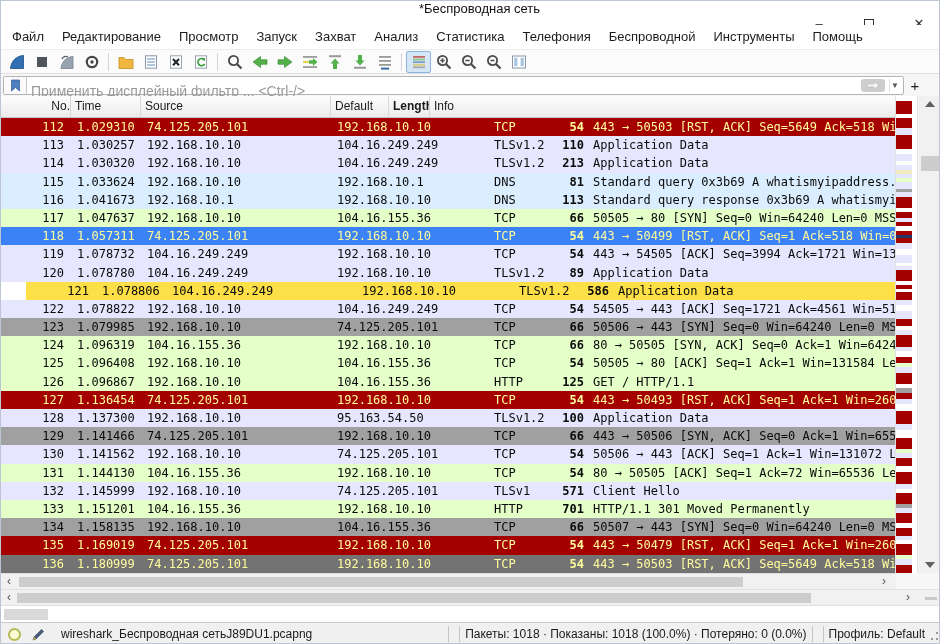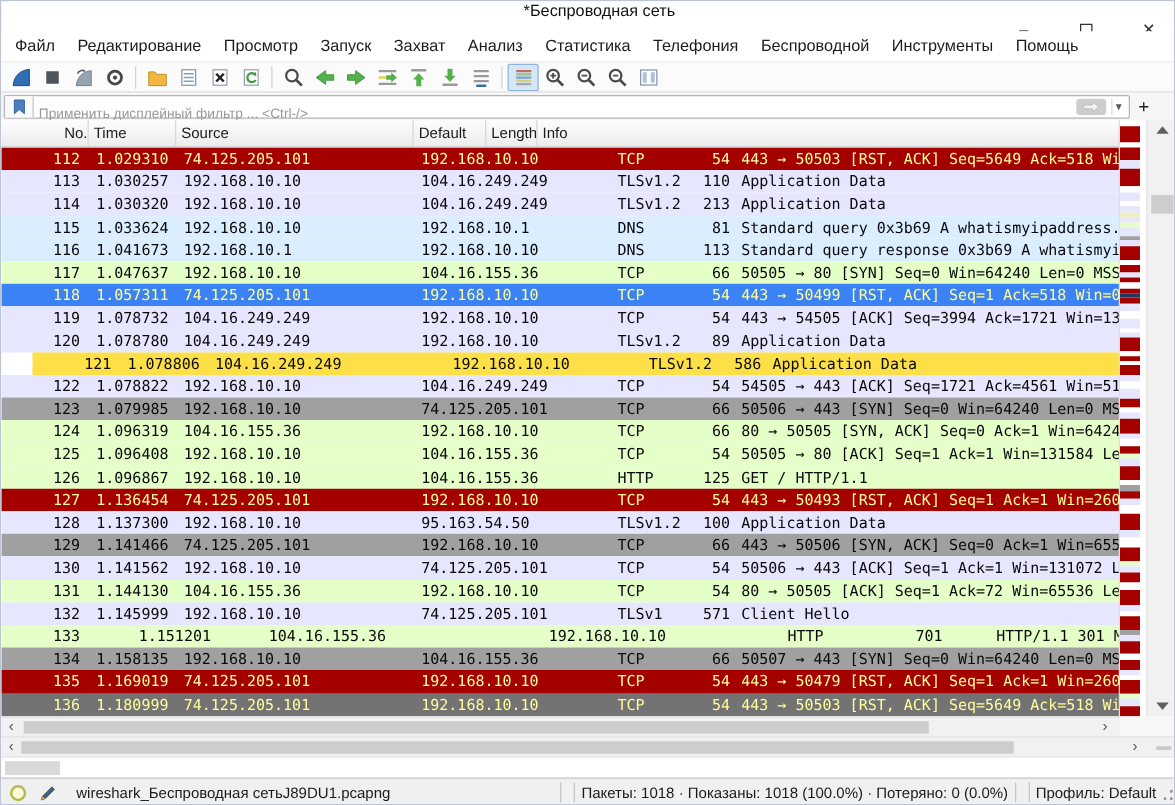--- a/index.html
+++ b/index.html
@@ -22,39 +22,39 @@
   
   .toolbar { position:absolute; top:48px; left:0; width:100%; height:24px; background:#fbfbfb; border-top:1px solid #ececec; display:flex; align-items:center; padding-left:3px; }
   .tbtn { width:25px; height:22px; display:flex; align-items:center; justify-content:center; }
   .tbtn.active { background:#d5e6f7; border:1px solid #8cb4de; border-radius:2px; }
   .tsep { width:1px; height:18px; background:#d4d4d4; margin:0 4px; }
 
   
   .filterbar { position:absolute; top:72px; left:0; width:100%; height:23px; background:#f6f6f6; border-top:1px solid #e0e0e0; display:flex; align-items:center; padding:0 2px; }
   .filter-box { flex:0 0 901px; height:19px; background:#fff; border:1px solid #b4b4b4; border-radius:2px; display:flex; align-items:center; }
   .bookmark-btn { width:23px; height:100%; border-right:1px solid #c8c8c8; background:#fafafa; display:flex; align-items:center; justify-content:center; }
-  .filter-input { flex:1; border:0; outline:0; font-size:11px; color:#222; padding:0 4px; background:transparent; font-family:"Liberation Sans",sans-serif;margin-top:11px; }
+  .filter-input { flex:1; border:0; outline:0; font-size:14px; color:#222; padding:0 4px; background:transparent; font-family:"Liberation Sans",sans-serif;margin-top:11px; }
   .filter-input::placeholder { color:#9a9a9a; }
   .apply-btn { width:24px; height:13px; background:#cdcdcd; border-radius:3px; margin-right:2px; display:flex; align-items:center; justify-content:center; }
   .caret { font-size:8px; color:#555; padding:0 4px 0 1px; border-left:1px solid #ddd; height:13px; line-height:13px; margin-left:2px; }
   .plus-btn { width:22px; text-align:center; font-size:15px; color:#222; }
 
   
   .packetlist { position:absolute; top:95px; left:0; width:100%; height:477px; background:#fff; }
   .header-row { position:absolute; top:0; left:0; width:895px; height:22px; background:linear-gradient(#fdfdfd,#ececec); border-bottom:1px solid #c6c6c6; display:flex; font-size:12px; color:#1a1a1a; }
   .hcell { line-height:21px; border-right:1px solid #d8d8d8; overflow:hidden; white-space:nowrap; text-align:left; padding-left:4px !important; padding-right:0 !important; }
   .rows { position:absolute; top:22px; left:0; width:895px; height:455px; overflow:hidden; font-family:"DejaVu Sans Mono", monospace; font-size:12px; }
   .prow { display:flex; height:18.2px; line-height:18.2px; white-space:pre; }
   .cell { overflow:hidden; white-space:pre; }
   .c0 { width:70px; text-align:right; padding-right:7px; }
   .c1 { width:70px; padding-left:6px; }
   .c2 { width:190px; padding-left:6px; }
   .c3 { width:157px; padding-left:6px; }
   .c4 { width:58px; padding-left:6px; }
-  .c5 { width:41px; text-align:right; padding-right:3px; }
+  .c5 { width:41px; text-align:right; padding-right:3px;font-weight:bold; }
   .c6 { flex:1; padding-left:6px; }
 
   
   .minimap { position:absolute; top:0; left:894px; width:17px; height:477px; display:flex; flex-direction:column; border-left:1px solid #e0e0e0; }
   .minimap div { width:100%; }
 
   
   .vscroll { position:absolute; top:0; left:916px; width:24px; height:477px; background:#f1f1f1; border-left:1px solid #e4e4e4; }
   .vs-arrow { position:absolute; left:0; width:100%; height:16px; display:flex; align-items:center; justify-content:center; }
   .tri-up { width:0; height:0; border-left:5px solid transparent; border-right:5px solid transparent; border-bottom:6px solid #606060; }
@@ -304,21 +304,21 @@
         <div class="prow" style="background: rgb(160, 160, 160); color: rgb(10, 10, 10);"><div class="cell c0">123</div><div class="cell c1">1.079985</div><div class="cell c2">192.168.10.10</div><div class="cell c3">74.125.205.101</div><div class="cell c4">TCP</div><div class="cell c5">66</div><div class="cell c6">50506 → 443 [SYN] Seq=0 Win=64240 Len=0 MSS=1460 WS=256 SACK_PERM</div></div>
         <div class="prow" style="background: rgb(228, 255, 199); color: rgb(10, 10, 10);"><div class="cell c0">124</div><div class="cell c1">1.096319</div><div class="cell c2">104.16.155.36</div><div class="cell c3">192.168.10.10</div><div class="cell c4">TCP</div><div class="cell c5">66</div><div class="cell c6">80 → 50505 [SYN, ACK] Seq=0 Ack=1 Win=64240 Len=0 MSS=1400</div></div>
         <div class="prow" style="background: rgb(228, 255, 199); color: rgb(10, 10, 10);"><div class="cell c0">125</div><div class="cell c1">1.096408</div><div class="cell c2">192.168.10.10</div><div class="cell c3">104.16.155.36</div><div class="cell c4">TCP</div><div class="cell c5">54</div><div class="cell c6">50505 → 80 [ACK] Seq=1 Ack=1 Win=131584 Len=0</div></div>
         <div class="prow" style="background: rgb(228, 255, 199); color: rgb(10, 10, 10);"><div class="cell c0">126</div><div class="cell c1">1.096867</div><div class="cell c2">192.168.10.10</div><div class="cell c3">104.16.155.36</div><div class="cell c4">HTTP</div><div class="cell c5">125</div><div class="cell c6">GET / HTTP/1.1 </div></div>
         <div class="prow" style="background: rgb(164, 0, 0); color: rgb(255, 252, 156);"><div class="cell c0">127</div><div class="cell c1">1.136454</div><div class="cell c2">74.125.205.101</div><div class="cell c3">192.168.10.10</div><div class="cell c4">TCP</div><div class="cell c5">54</div><div class="cell c6">443 → 50493 [RST, ACK] Seq=1 Ack=1 Win=260 Len=0</div></div>
         <div class="prow" style="background: rgb(231, 230, 255); color: rgb(10, 10, 10);"><div class="cell c0">128</div><div class="cell c1">1.137300</div><div class="cell c2">192.168.10.10</div><div class="cell c3">95.163.54.50</div><div class="cell c4">TLSv1.2</div><div class="cell c5">100</div><div class="cell c6">Application Data</div></div>
         <div class="prow" style="background: rgb(160, 160, 160); color: rgb(10, 10, 10);"><div class="cell c0">129</div><div class="cell c1">1.141466</div><div class="cell c2">74.125.205.101</div><div class="cell c3">192.168.10.10</div><div class="cell c4">TCP</div><div class="cell c5">66</div><div class="cell c6">443 → 50506 [SYN, ACK] Seq=0 Ack=1 Win=65535 Len=0 MSS=1430</div></div>
         <div class="prow" style="background: rgb(231, 230, 255); color: rgb(10, 10, 10);"><div class="cell c0">130</div><div class="cell c1">1.141562</div><div class="cell c2">192.168.10.10</div><div class="cell c3">74.125.205.101</div><div class="cell c4">TCP</div><div class="cell c5">54</div><div class="cell c6">50506 → 443 [ACK] Seq=1 Ack=1 Win=131072 Len=0</div></div>
         <div class="prow" style="background: rgb(228, 255, 199); color: rgb(10, 10, 10);"><div class="cell c0">131</div><div class="cell c1">1.144130</div><div class="cell c2">104.16.155.36</div><div class="cell c3">192.168.10.10</div><div class="cell c4">TCP</div><div class="cell c5">54</div><div class="cell c6">80 → 50505 [ACK] Seq=1 Ack=72 Win=65536 Len=0</div></div>
         <div class="prow" style="background: rgb(231, 230, 255); color: rgb(10, 10, 10);"><div class="cell c0">132</div><div class="cell c1">1.145999</div><div class="cell c2">192.168.10.10</div><div class="cell c3">74.125.205.101</div><div class="cell c4">TLSv1</div><div class="cell c5">571</div><div class="cell c6">Client Hello</div></div>
-        <div class="prow" style="background: rgb(228, 255, 199); color: rgb(10, 10, 10); gap: 34px;"><div class="cell c0">133</div><div class="cell c1">1.151201</div><div class="cell c2">104.16.155.36</div><div class="cell c3">192.168.10.10</div><div class="cell c4">HTTP</div><div class="cell c5">701</div><div class="cell c6">HTTP/1.1 301 Moved Permanently </div></div>
+        <div class="prow" style="background: rgb(228, 255, 199); color: rgb(10, 10, 10);"><div class="cell c0">133</div><div class="cell c1">1.151201</div><div class="cell c2">104.16.155.36</div><div class="cell c3">192.168.10.10</div><div class="cell c4">HTTP</div><div class="cell c5">701</div><div class="cell c6">HTTP/1.1 301 Moved Permanently </div></div>
         <div class="prow" style="background: rgb(160, 160, 160); color: rgb(10, 10, 10);"><div class="cell c0">134</div><div class="cell c1">1.158135</div><div class="cell c2">192.168.10.10</div><div class="cell c3">104.16.155.36</div><div class="cell c4">TCP</div><div class="cell c5">66</div><div class="cell c6">50507 → 443 [SYN] Seq=0 Win=64240 Len=0 MSS=1460 WS=256 SACK_PERM</div></div>
         <div class="prow" style="background: rgb(164, 0, 0); color: rgb(255, 252, 156);"><div class="cell c0">135</div><div class="cell c1">1.169019</div><div class="cell c2">74.125.205.101</div><div class="cell c3">192.168.10.10</div><div class="cell c4">TCP</div><div class="cell c5">54</div><div class="cell c6">443 → 50479 [RST, ACK] Seq=1 Ack=1 Win=260 Len=0</div></div>
         <div class="prow" style="background: #737373; color: rgb(255, 252, 156);"><div class="cell c0">136</div><div class="cell c1">1.180999</div><div class="cell c2">74.125.205.101</div><div class="cell c3">192.168.10.10</div><div class="cell c4">TCP</div><div class="cell c5">54</div><div class="cell c6">443 → 50503 [RST, ACK] Seq=5649 Ack=518 Win=0 Len=0</div></div>
       </div>
     <div class="minimap">
         <div style="flex-grow: 4; background: rgb(255, 255, 255);"></div>
         <div style="flex-grow: 9; background: rgb(164, 0, 0);"></div>
         <div style="flex-grow: 3; background: rgb(255, 255, 255);"></div>
         <div style="flex-grow: 8; background: rgb(164, 0, 0);"></div>
         <div style="flex-grow: 5; background: rgb(231, 230, 255);"></div>

